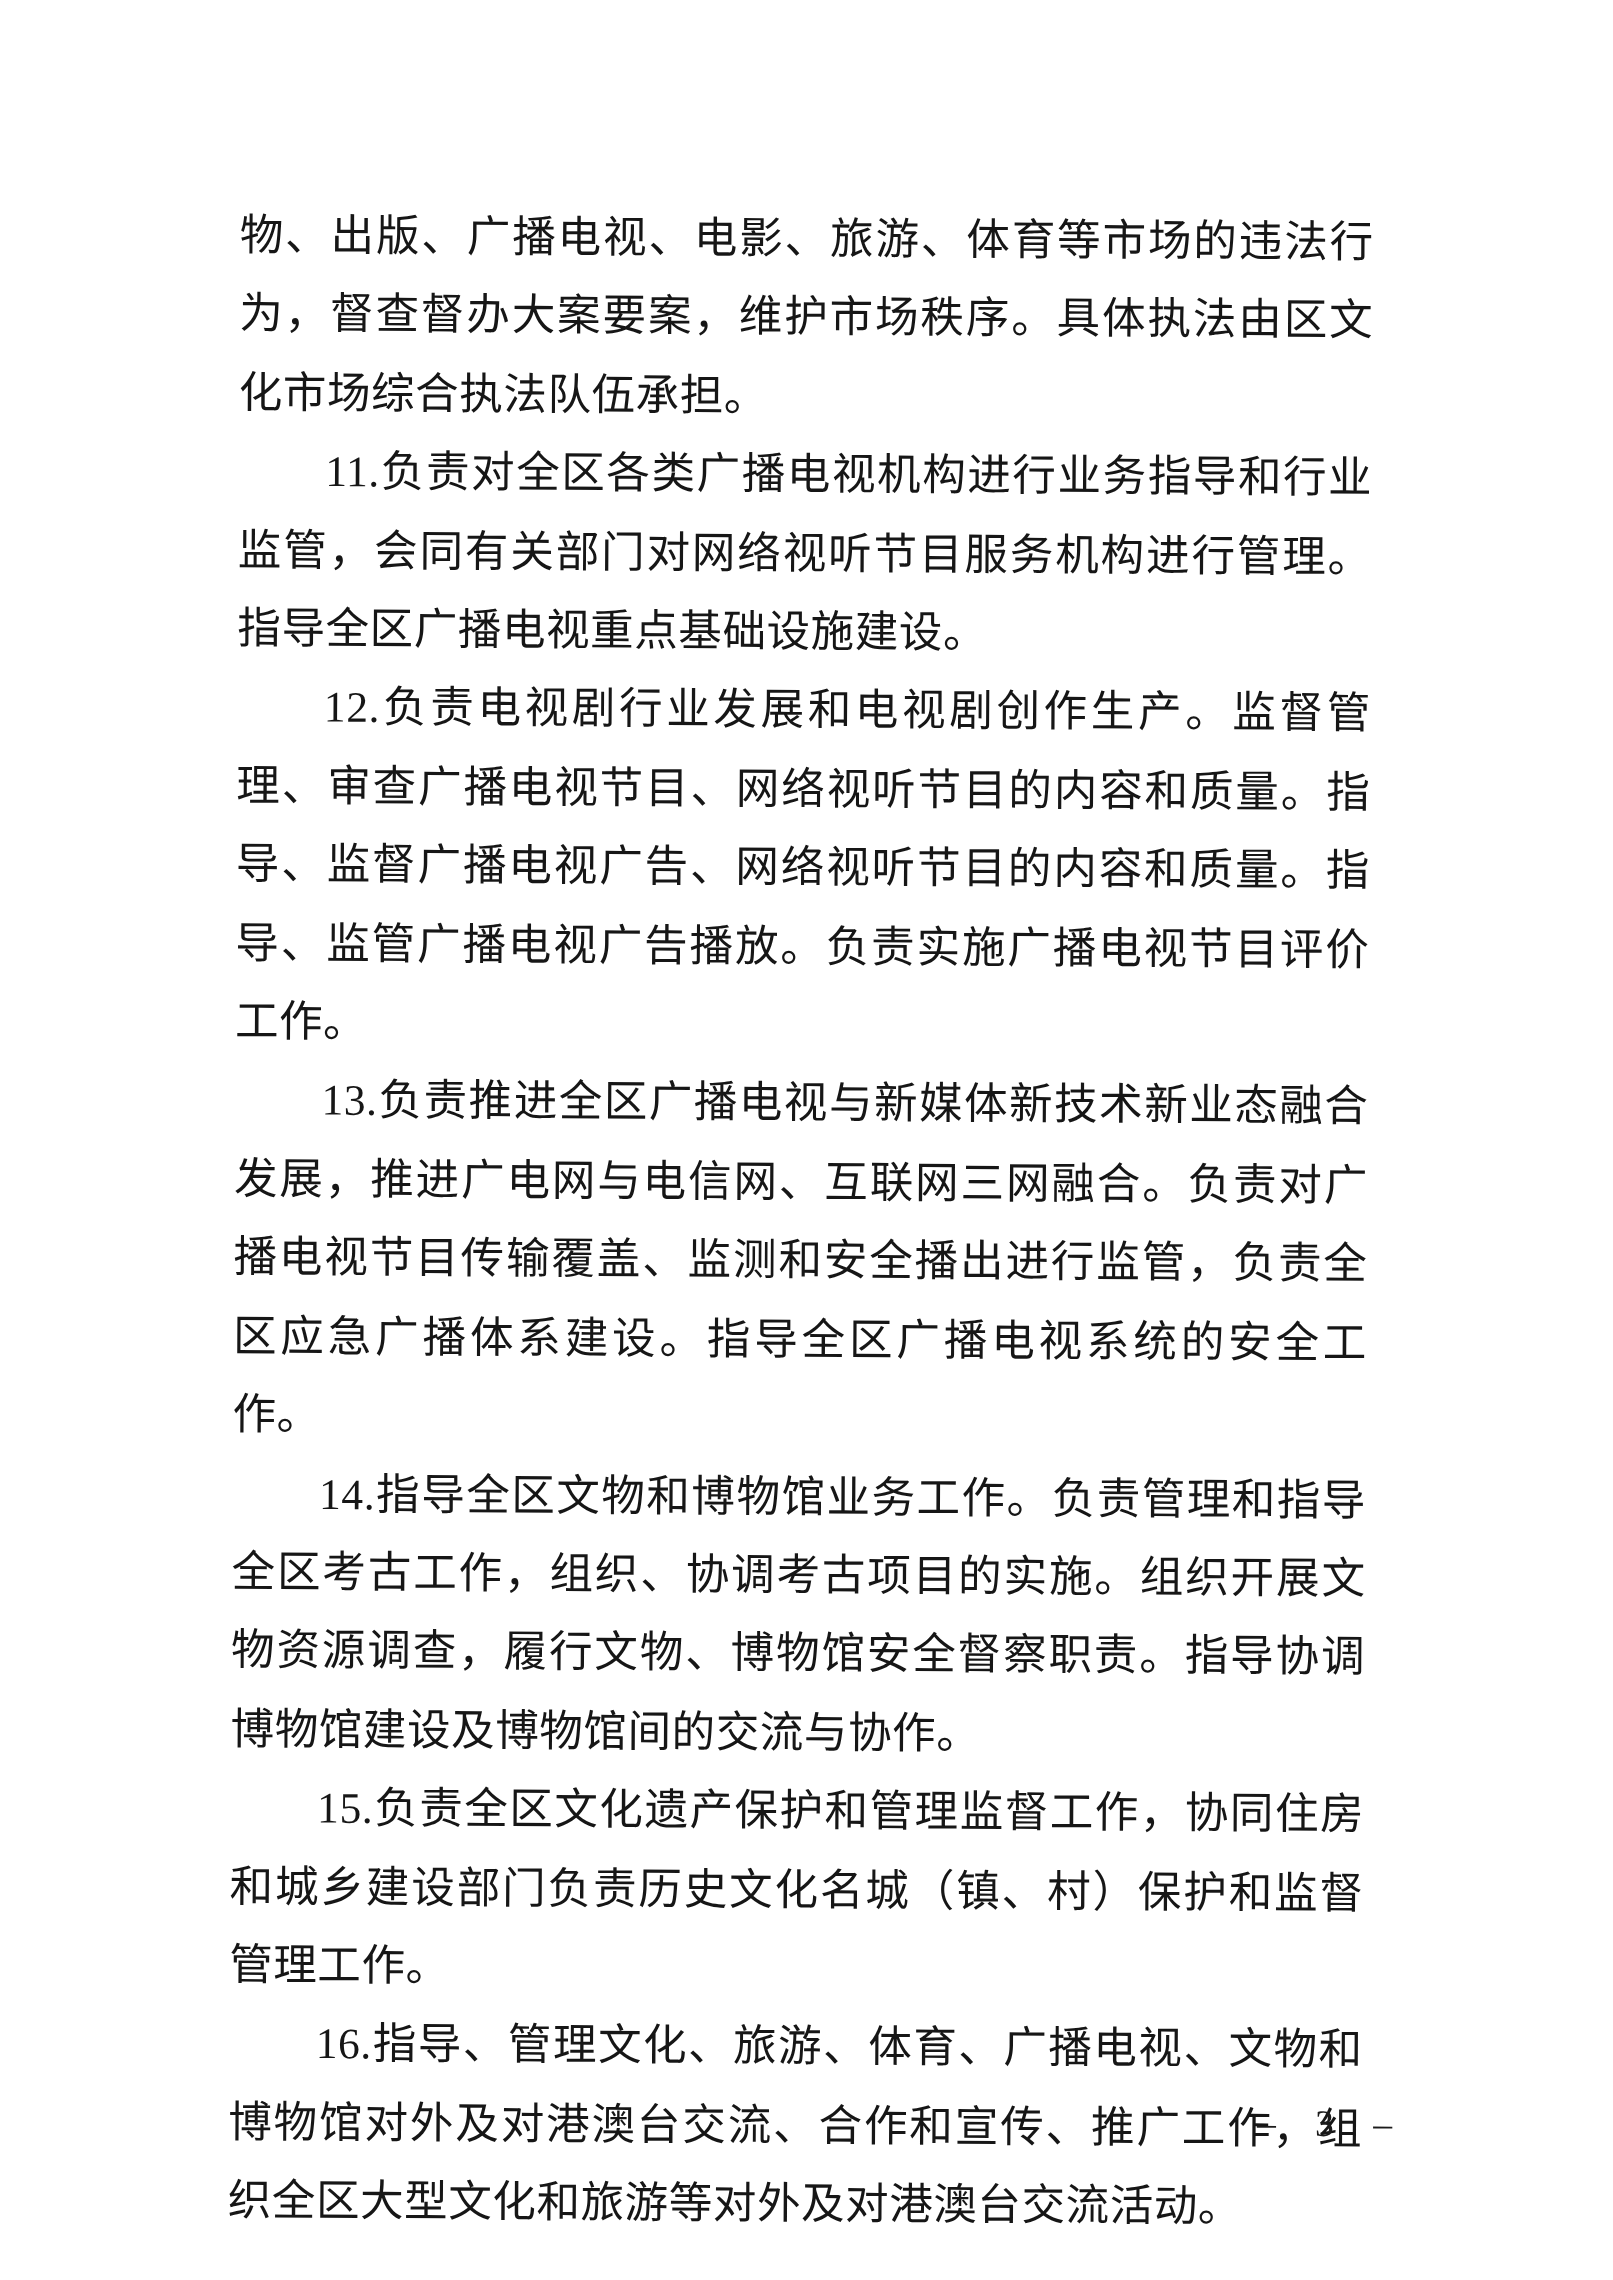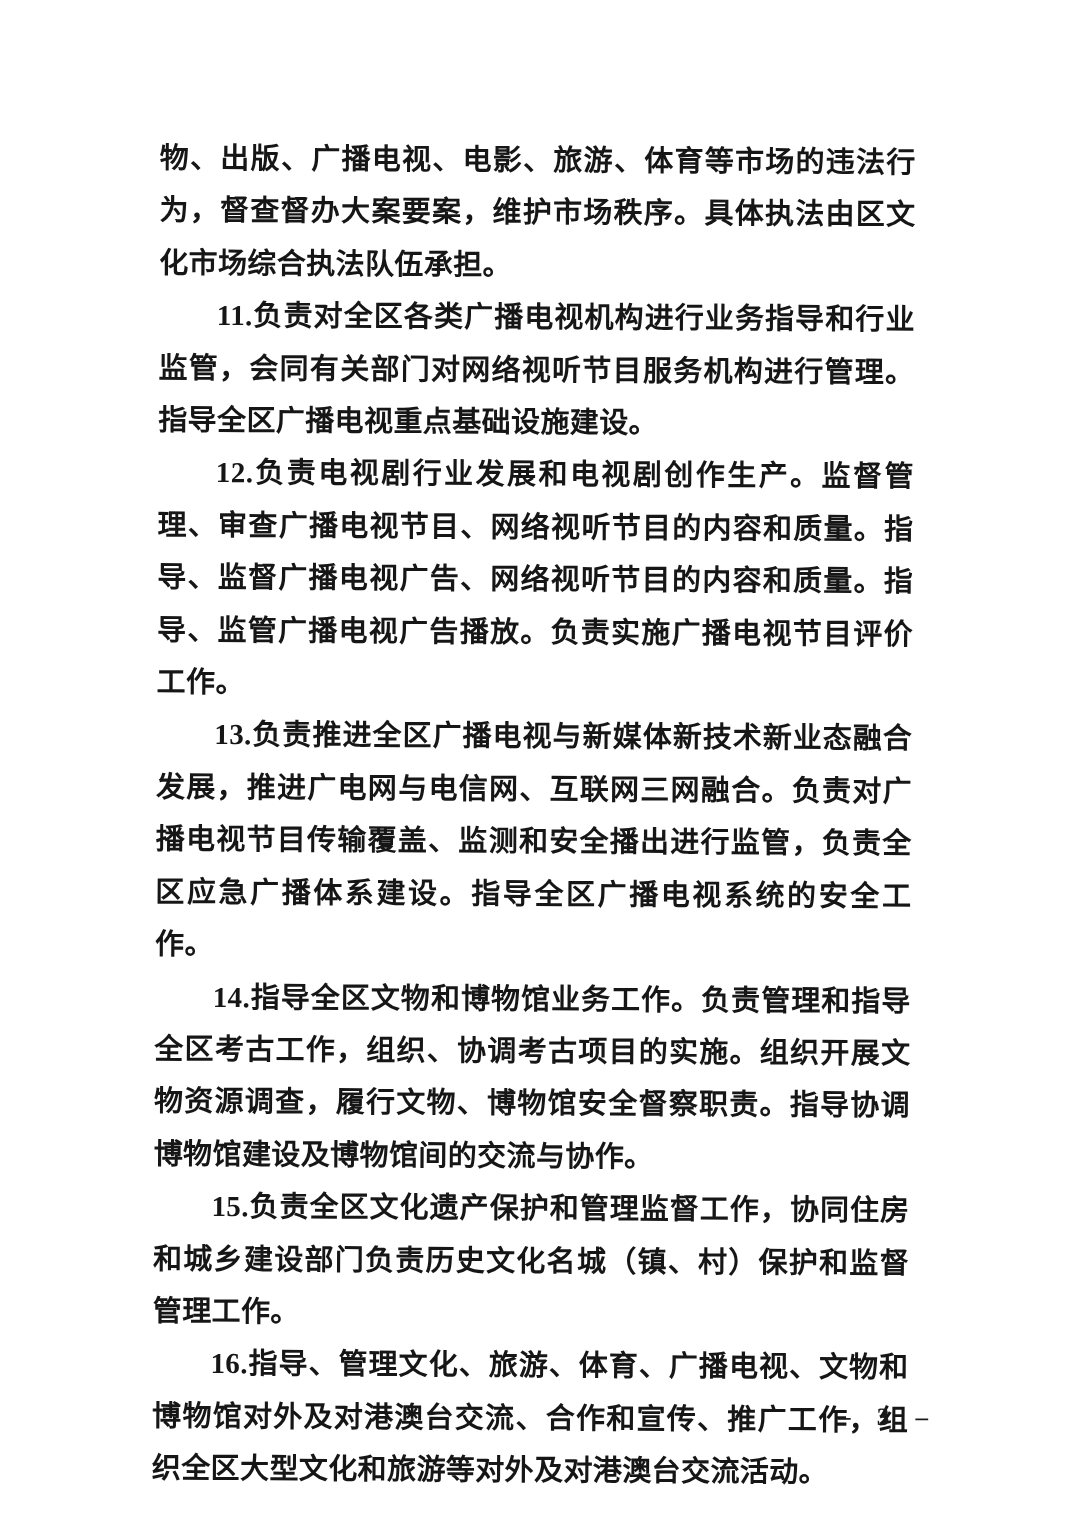--- a/index.html
+++ b/index.html
@@ -8,21 +8,20 @@
     background: #ffffff;
   }
   .page {
     position: relative;
     width: 1075px;
     height: 1520px;
     background: #ffffff;
     overflow: hidden;
     font-family: "Liberation Serif", "DejaVu Serif", serif;
     color: #161616;
-    font-weight: bold;
   }
   .content {
     position: absolute;
     left: 160px;
     top: 134px;
     width: 756px;
     font-size: 29px;
     line-height: 52.4px;
     text-align: justify;
     text-justify: inter-character;

